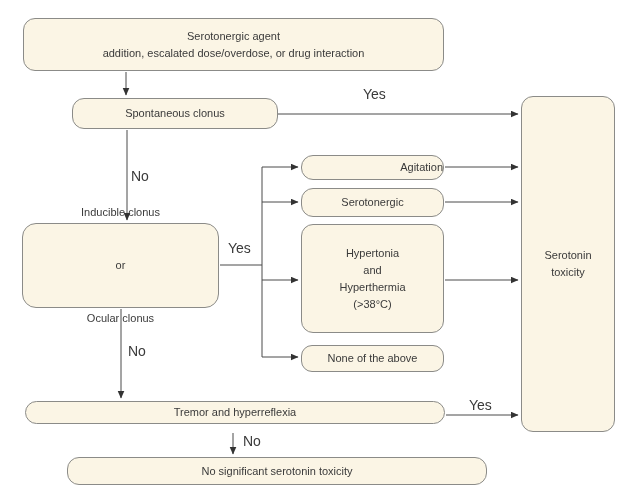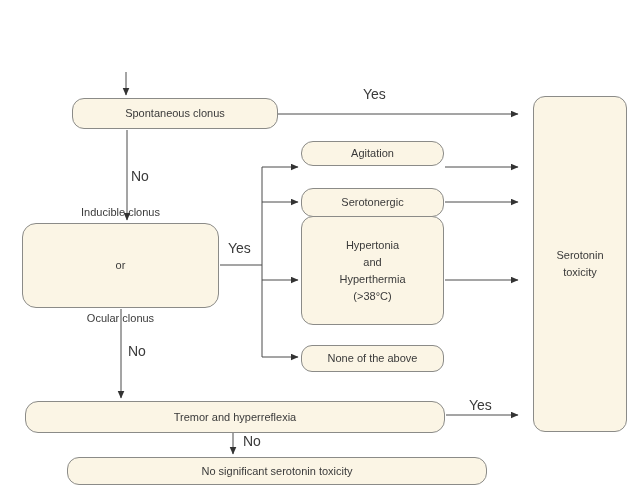--- a/index.html
+++ b/index.html
@@ -63,56 +63,60 @@
       <line x1="262" y1="357" x2="298" y2="357" marker-end="url(#arw)"></line>
       <line x1="445" y1="167" x2="518" y2="167" marker-end="url(#arw)"></line>
       <line x1="445" y1="202" x2="518" y2="202" marker-end="url(#arw)"></line>
       <line x1="445" y1="280" x2="518" y2="280" marker-end="url(#arw)"></line>
       <line x1="121" y1="309" x2="121" y2="398" marker-end="url(#arw)"></line>
       <line x1="446" y1="415" x2="518" y2="415" marker-end="url(#arw)"></line>
       <line x1="233" y1="433" x2="233" y2="454" marker-end="url(#arw)"></line>
     </g>
   </svg>
 
+  <div class="node" style="left:23px; top:18px; width:421px; height:53px;">
+    <div>Serotonergic agent</div>
+    <div>addition, escalated dose/overdose, or drug interaction</div>
+  </div>
 
   <div class="node" style="left:24px; top:98px; width:206px; height:31px;margin-left:48px;">
     <div>Spontaneous clonus</div>
   </div>
 
   <div class="node r14" style="left:22px; top:223px; width:197px; height:85px;">
     <div>Inducible clonus</div>
     <div>or</div>
     <div>Ocular clonus</div>
   </div>
 
-  <div class="node" style="left:301px; top:141px; width:143px; height:25px; border-radius:12px;">
+  <div class="node" style="left:301px; top:155px; width:143px; height:25px; border-radius:12px;align-items:flex-end;">
     <div>Agitation</div>
   </div>
 
   <div class="node" style="left:301px; top:188px; width:143px; height:29px;">
     <div>Serotonergic</div>
   </div>
 
-  <div class="node" style="left:301px; top:216px; width:143px; height:109px;">
+  <div class="node" style="left:301px; top:224px; width:143px; height:109px;">
     <div>Hypertonia</div>
     <div>and</div>
     <div>Hyperthermia</div>
     <div>(&gt;38°C)</div>
   </div>
 
   <div class="node" style="left:301px; top:345px; width:143px; height:27px; border-radius:11px;">
     <div>None of the above</div>
   </div>
 
-  <div class="node" style="left:521px; top:96px; width:94px; height:336px;margin-left:12px;">
+  <div class="node" style="left:521px; top:96px; width:94px; height:336px;">
     <div>Serotonin</div>
     <div>toxicity</div>
   </div>
 
-  <div class="node" style="left:25px; top:401px; width:420px; height:32px; border-radius:13px;">
+  <div class="node" style="left:25px; top:401px; width:420px; height:23px; border-radius:13px;">
     <div>Tremor and hyperreflexia</div>
   </div>
 
   <div class="node" style="left:25px; top:457px; width:420px; height:28px;margin-left:42px;">
     <div>No significant serotonin toxicity</div>
   </div>
 
   <div class="edge-label" style="left:363px; top:86px;">Yes</div>
   <div class="edge-label" style="left:131px; top:168px;">No</div>
   <div class="edge-label" style="left:228px; top:240px;">Yes</div>

